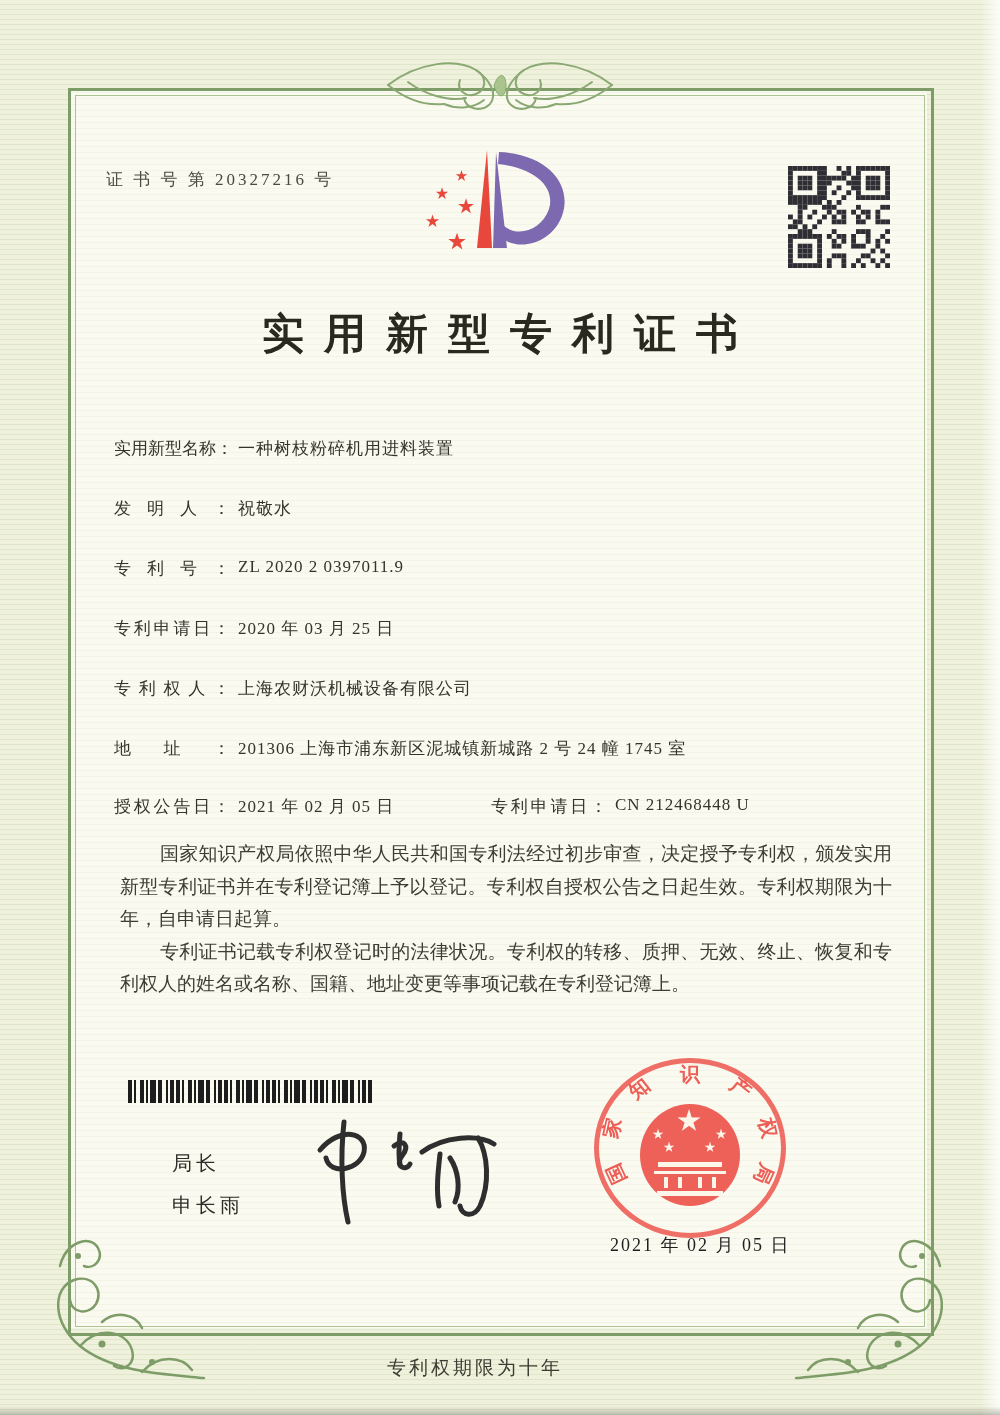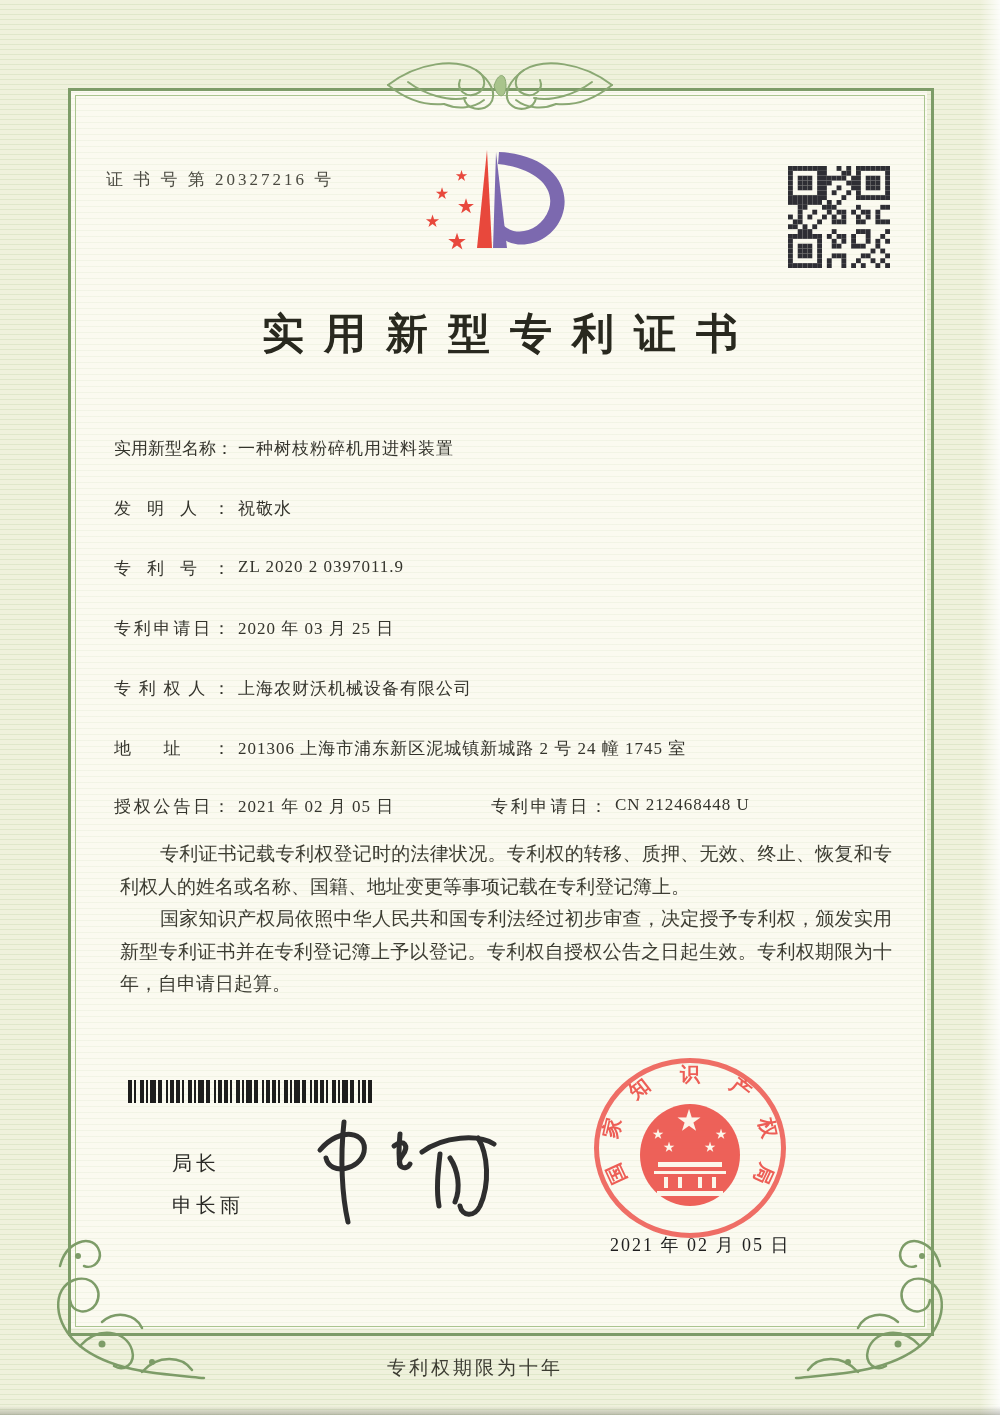--- a/index.html
+++ b/index.html
@@ -385,22 +385,22 @@
     <span class="lbl">地址：</span><span class="val">201306 上海市浦东新区泥城镇新城路 2 号 24 幢 1745 室</span>
   </div>
   <div class="field-row r6">
     <span class="lbl">授权公告日：</span><span class="val">2021 年 02 月 05 日</span>
     <span class="pair2">
       <span class="lbl">专利申请日：</span><span class="val">CN 212468448 U</span>
     </span>
   </div>
 
   <div class="body-text">
+    <p>国家知识产权局依照中华人民共和国专利法经过初步审查，决定授予专利权，颁发实用新型专利证书并在专利登记簿上予以登记。专利权自授权公告之日起生效。专利权期限为十年，自申请日起算。</p>
     <p>专利证书记载专利权登记时的法律状况。专利权的转移、质押、无效、终止、恢复和专利权人的姓名或名称、国籍、地址变更等事项记载在专利登记簿上。</p>
-    <p>国家知识产权局依照中华人民共和国专利法经过初步审查，决定授予专利权，颁发实用新型专利证书并在专利登记簿上予以登记。专利权自授权公告之日起生效。专利权期限为十年，自申请日起算。</p>
   </div>
 
   <svg id="bc-svg" class="barcode" width="252" height="23" viewBox="0 0 126 22" preserveAspectRatio="none">
       <rect x="0" y="0" width="2" height="22" fill="#1d1d1d"></rect>
       <rect x="3" y="0" width="1" height="22" fill="#1d1d1d"></rect>
       <rect x="6" y="0" width="2" height="22" fill="#1d1d1d"></rect>
       <rect x="9" y="0" width="1" height="22" fill="#1d1d1d"></rect>
       <rect x="11" y="0" width="3" height="22" fill="#1d1d1d"></rect>
       <rect x="15" y="0" width="2" height="22" fill="#1d1d1d"></rect>
       <rect x="19" y="0" width="1" height="22" fill="#1d1d1d"></rect>

